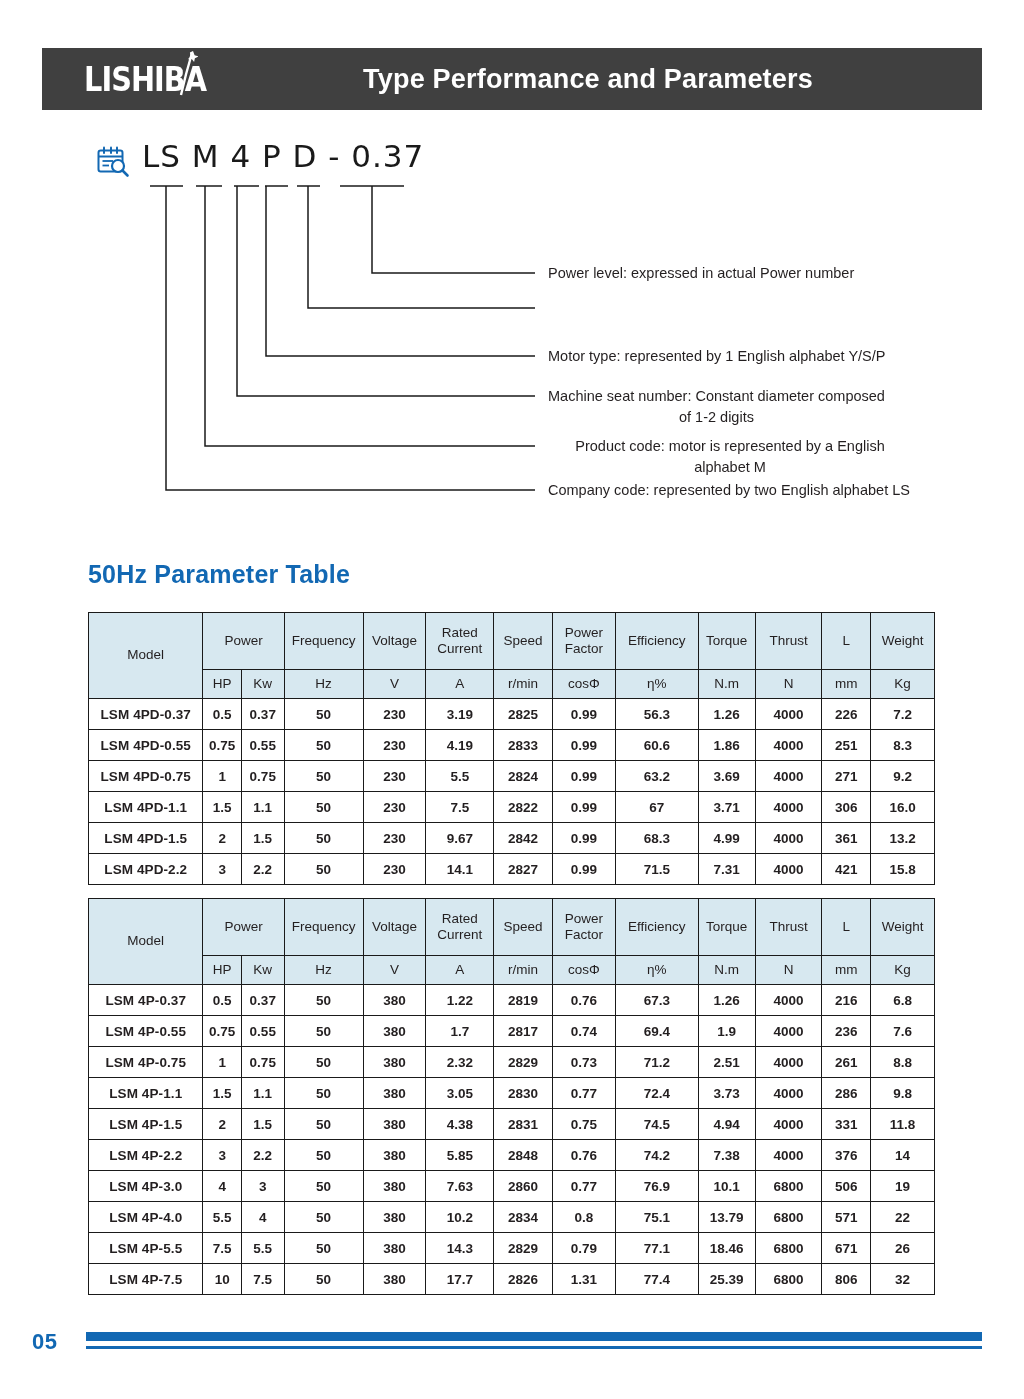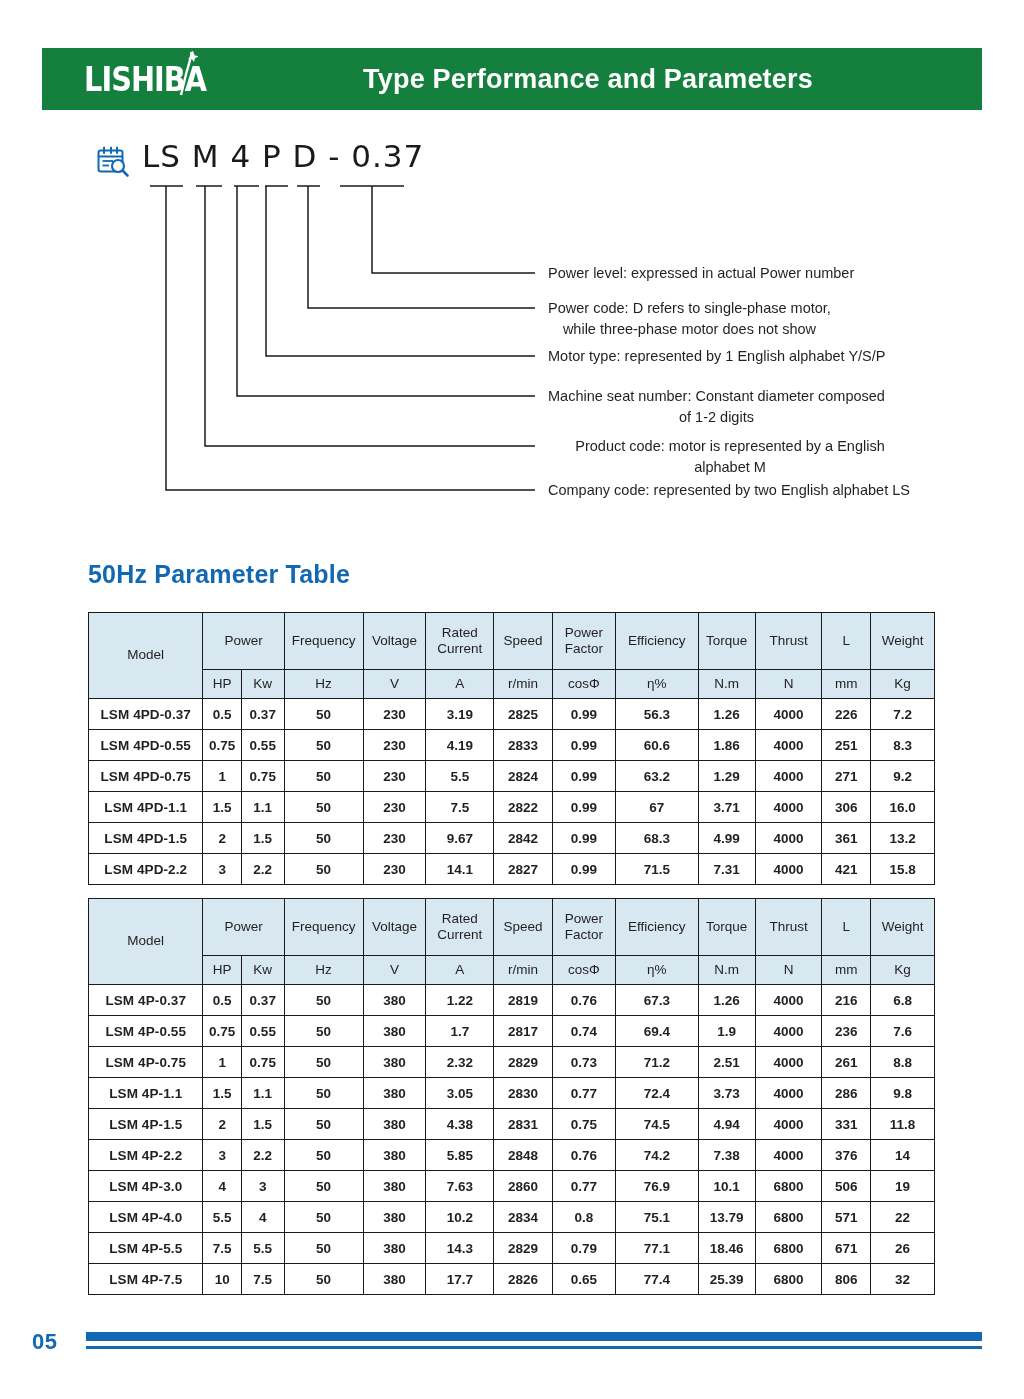--- a/index.html
+++ b/index.html
@@ -16,21 +16,21 @@
     overflow: hidden;
   }
 
   
   .header-bar {
     position: absolute;
     left: 42px;
     top: 48px;
     width: 940px;
     height: 62px;
-    background: #15803d;
+    background: #404040;
     display: flex;
     align-items: center;
   }
   .logo {
     position: relative;
     margin-left: 42px;
     width: 170px;
     height: 46px;
     display: flex;
     align-items: center;
@@ -231,22 +231,20 @@
 
       <polyline points="237,68 237,278 535,278"></polyline>
 
       <polyline points="205,68 205,328 535,328"></polyline>
 
       <polyline points="166,68 166,372 535,372"></polyline>
     </g>
   </svg>
 
   <div class="note" style="left:548px; top:145px;">Power level: expressed in actual Power number</div>
-  <div class="note" style="left:548px; top:180px;">Power code: D refers to single-phase motor,
-while three-phase motor does not show</div>
   <div class="note" style="left:548px; top:228px;">Motor type: represented by 1 English alphabet Y/S/P</div>
   <div class="note" style="left:548px; top:268px;">Machine seat number: Constant diameter composed
 of 1-2 digits</div>
   <div class="note" style="left:548px; top:318px;">Product code: motor is represented by a English alphabet M</div>
   <div class="note" style="left:548px; top:362px;">Company code: represented by two English alphabet LS</div>
 </div>
 
 <div class="section-title">50Hz Parameter Table</div>
 
 <table class="ptable" id="table-50hz-a">
@@ -329,21 +327,21 @@
       <tr>
         <td class="model-cell">LSM 4PD-0.75</td>
         <td>1</td>
         <td>0.75</td>
         <td>50</td>
         <td>230</td>
         <td>5.5</td>
         <td>2824</td>
         <td>0.99</td>
         <td>63.2</td>
-        <td>1.29</td>
+        <td>3.69</td>
         <td>4000</td>
         <td>271</td>
         <td>9.2</td>
       </tr>
       <tr>
         <td class="model-cell">LSM 4PD-1.1</td>
         <td>1.5</td>
         <td>1.1</td>
         <td>50</td>
         <td>230</td>
@@ -572,21 +570,21 @@
         <td>26</td>
       </tr>
       <tr>
         <td class="model-cell">LSM 4P-7.5</td>
         <td>10</td>
         <td>7.5</td>
         <td>50</td>
         <td>380</td>
         <td>17.7</td>
         <td>2826</td>
-        <td>0.65</td>
+        <td>1.31</td>
         <td>77.4</td>
         <td>25.39</td>
         <td>6800</td>
         <td>806</td>
         <td>32</td>
       </tr>
     </tbody>
 </table>
 
 <div class="footer">

